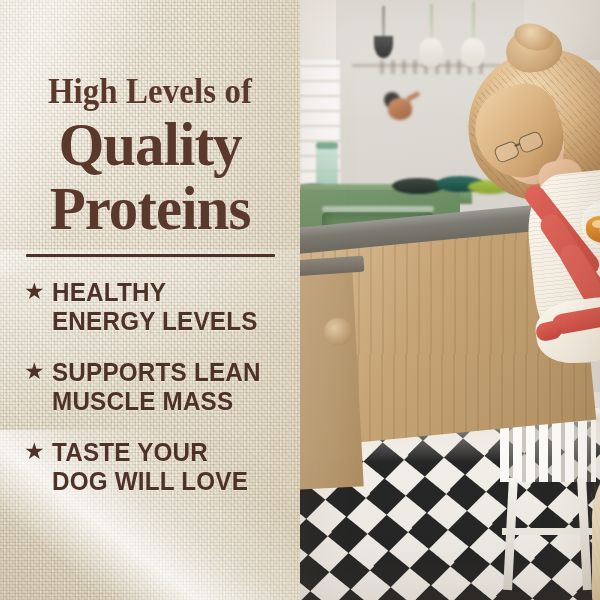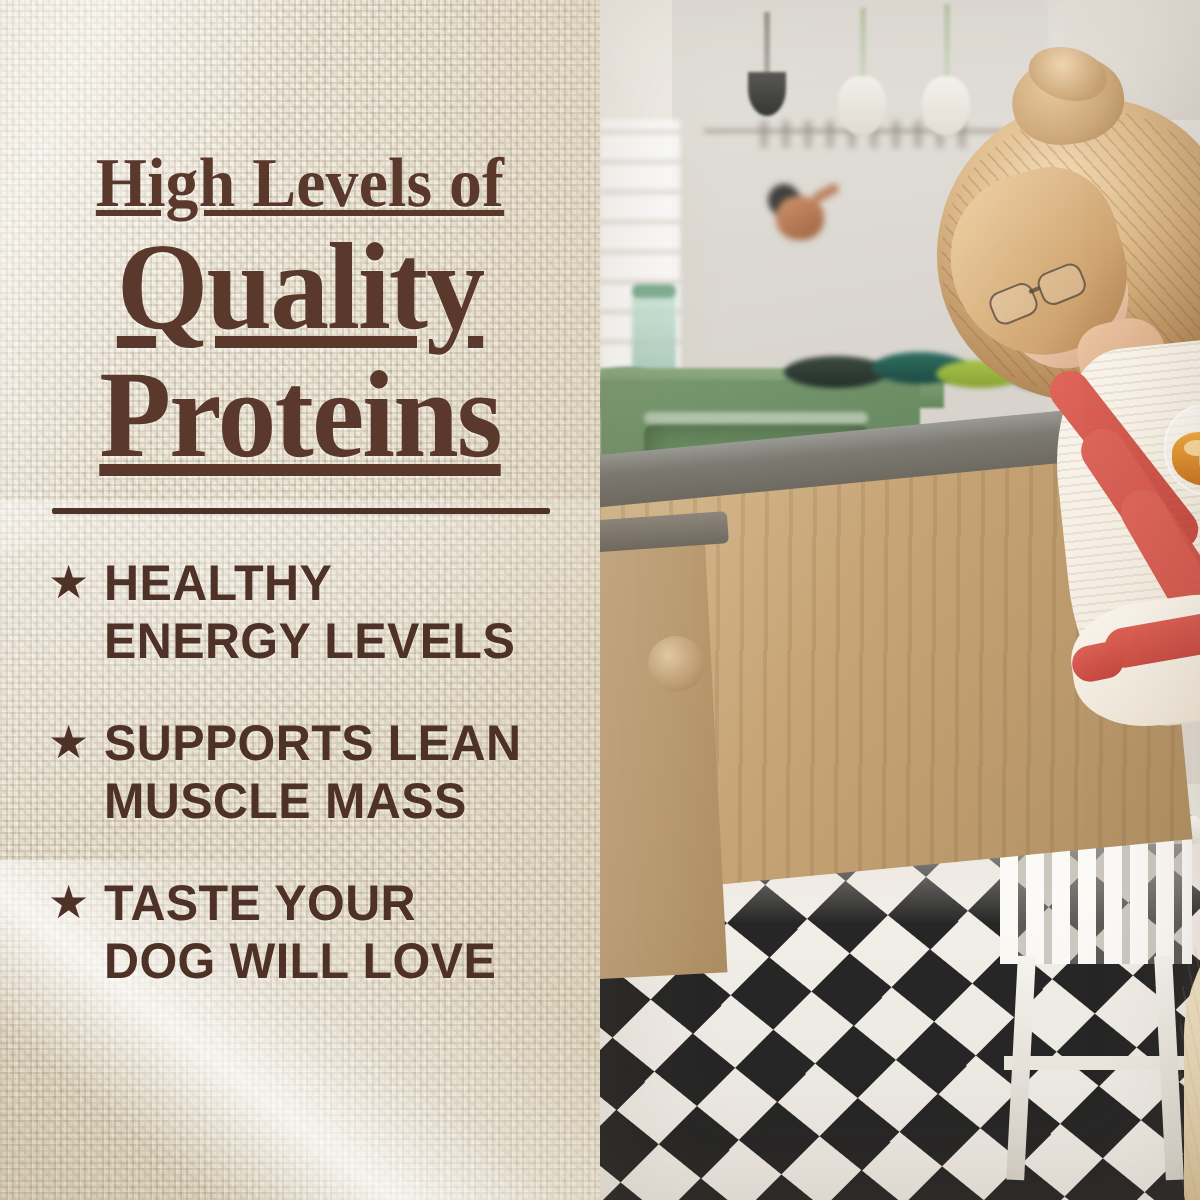--- a/index.html
+++ b/index.html
@@ -67,21 +67,20 @@
 
   .left-content{position:absolute;inset:0;}
 
   
   .headline{
     position:absolute;left:0;right:0;top:74px;text-align:center;
     color:#5a392c;
     font-family:"Liberation Serif","DejaVu Serif",serif;
     font-weight:bold;line-height:1;
     text-shadow:0 1px 0 rgba(255,255,255,.35);
-    text-decoration:underline;
   }
   .hl-small{
     display:block;font-size:35px;letter-spacing:.1px;
     transform:scaleX(.94);
   }
   .hl-big{
     display:block;font-size:62px;letter-spacing:-1px;margin-top:4px;
     transform:scaleX(.95);
   }
   .hl-big2{

